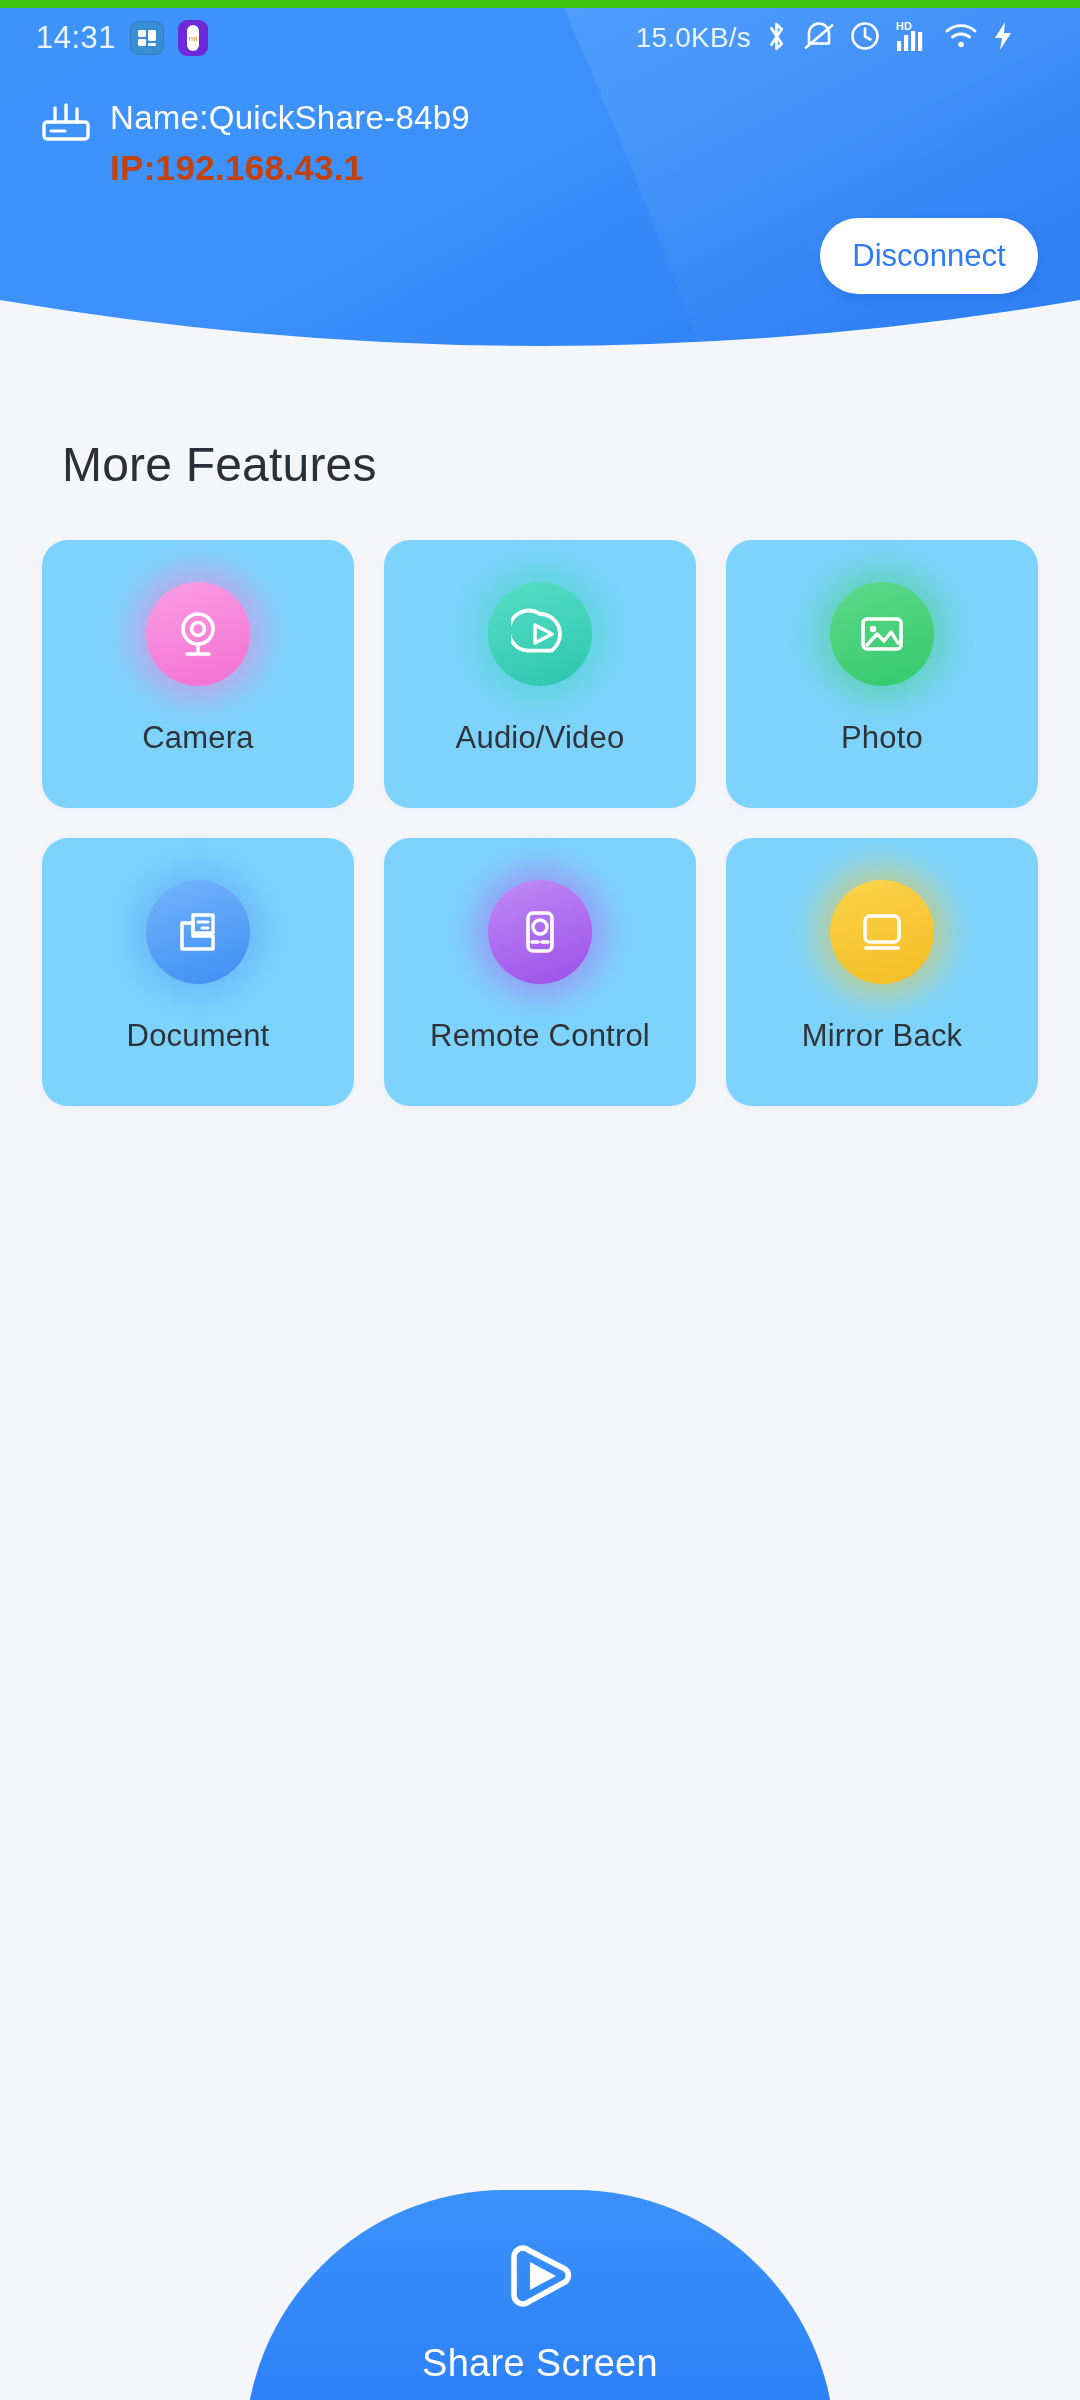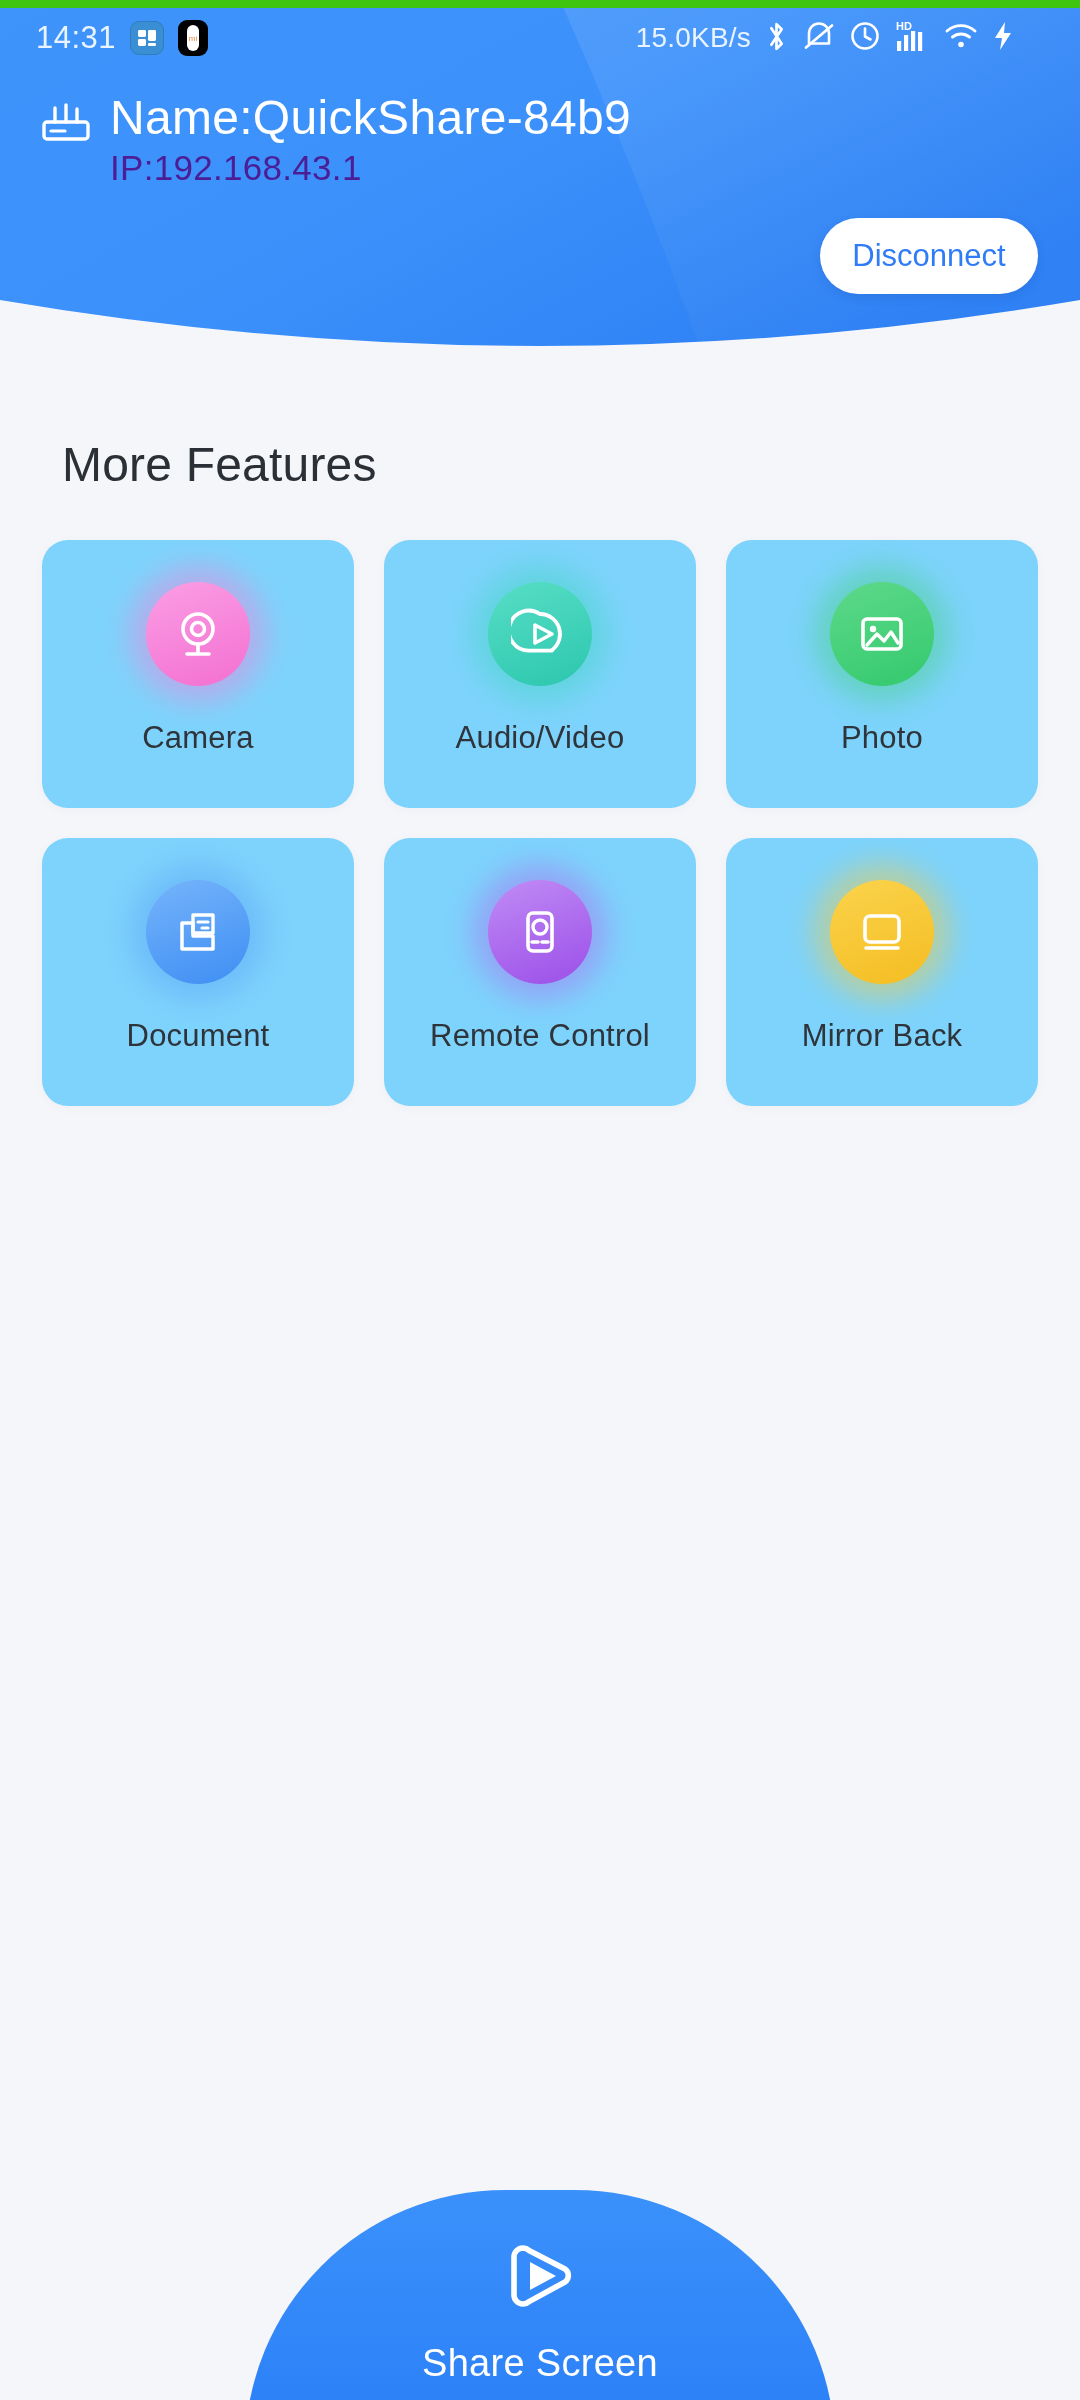--- a/index.html
+++ b/index.html
@@ -28,33 +28,33 @@
   }
   .sb-left { display:flex; align-items:center; gap:14px; }
   .sb-time { font-size:31px; letter-spacing:0.5px; color:#eaf4ff; }
   .sb-icon-app {
     width:34px; height:34px; border-radius:9px;
     background:#3a8fd4; border:1px solid #2f7dbd;
     display:flex; align-items:center; justify-content:center;
   }
   .sb-icon-sim {
     width:30px; height:36px; border-radius:9px;
-    background:#000000; display:flex; align-items:center; justify-content:center;
+    background:#6d28d9; display:flex; align-items:center; justify-content:center;
   }
   .sb-right { margin-left:auto; display:flex; align-items:center; gap:13px; }
   .sb-net { font-size:28px; color:#eaf4ff; letter-spacing:0.2px; }
 
   .device-row {
     position:absolute; top:92px; left:40px; z-index:20;
     display:flex; align-items:flex-start; gap:18px;
   }
   .router-ico { margin-top:8px; }
   .device-text { display:flex; flex-direction:column; }
-  .device-name { color:#ffffff; font-size:48px; line-height:52px; letter-spacing:0.3px; font-weight:400; }
-  .device-ip   { color:#4c1d95; font-size:35px; line-height:48px; letter-spacing:0.3px; font-weight:400; }
+  .device-name { color:#ffffff; font-size:33px; line-height:52px; letter-spacing:0.3px; font-weight:400; }
+  .device-ip   { color:#c2410c; font-size:35px; line-height:48px; letter-spacing:0.3px; font-weight:700; }
 
   .disconnect-btn {
     position:absolute; top:218px; left:820px; z-index:25;
     width:218px; height:76px; border-radius:38px;
     background:#ffffff; border:none;
     display:flex; align-items:center; justify-content:center;
     color:#2f7cf6; font-size:31px; font-family:"Liberation Sans", sans-serif;
     box-shadow:0 3px 10px rgba(20,70,160,.18);
     cursor:pointer;
   }

